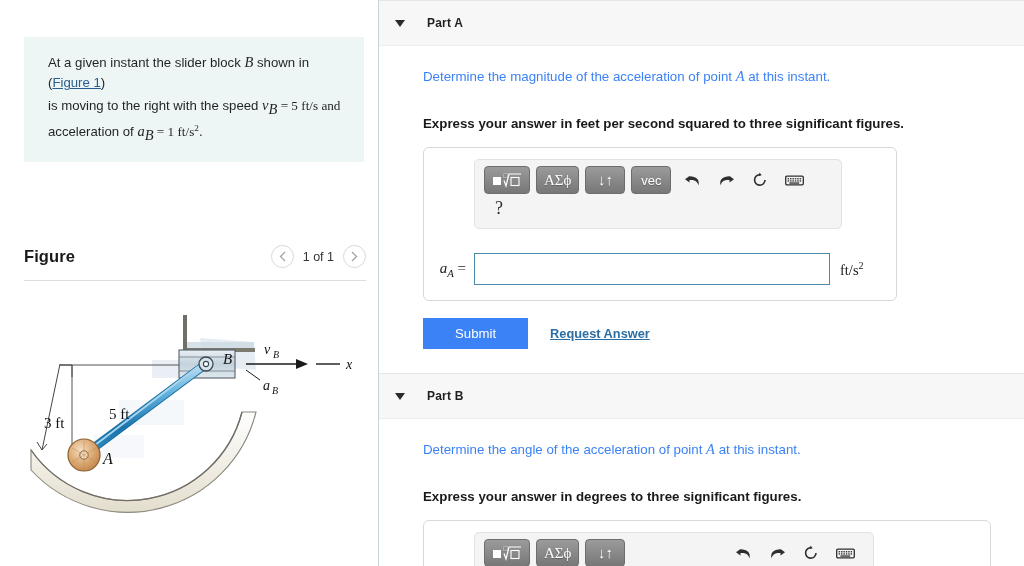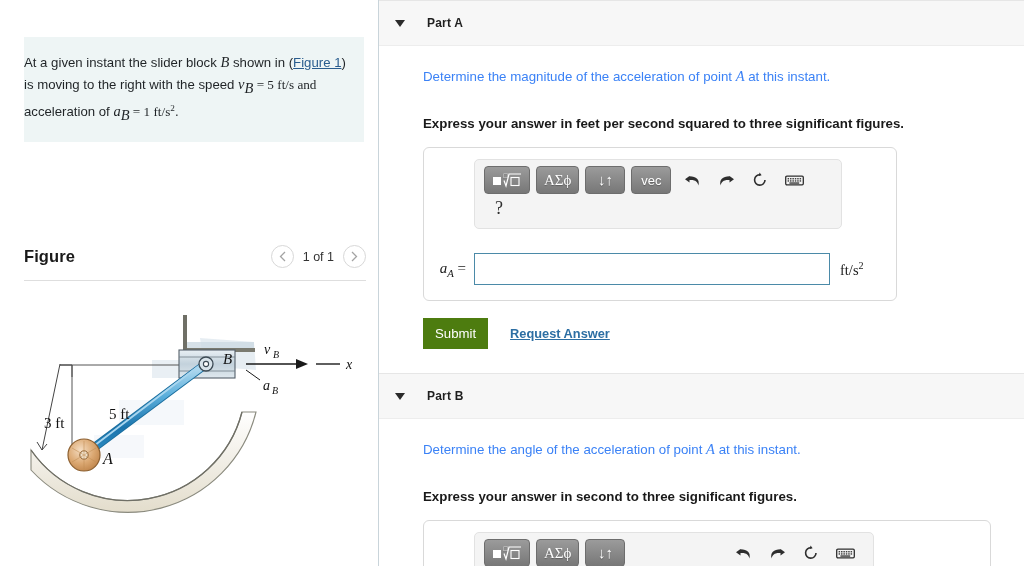--- a/index.html
+++ b/index.html
@@ -18,21 +18,21 @@
     width: 379px; height: 566px;
     border-right: 1px solid #c9d4da;
     position: relative;
     background: #fff;
     flex: 0 0 379px;
   }
   .problem-box {
     margin: 37px 14px 0 24px;
     background: #eef5f5;
     border: none;
-    padding: 14px 16px 16px 0;
+    padding: 14px 16px 16px 24px;
     font-size: 13.2px;
     line-height: 1.55;
     color: #1f2326;
   }
   .problem-box .ser { font-family: "Liberation Serif", serif; }
   .fig-link { color: #2a5d8f; text-decoration: underline; cursor: pointer; }
 
   .figure-header {
     position: absolute; left: 24px; top: 245px; width: 342px;
     display: flex; align-items: center; justify-content: space-between;
@@ -130,23 +130,23 @@
     height: 32px; border: 1px solid #4b8aa8; background: #fff;
     flex: 0 0 auto; width: 356px;
   }
   .ans-unit {
     padding-left: 10px; font-family: "Liberation Serif", serif;
     font-size: 14.5px; color: #1a1a1a; white-space: nowrap;
   }
 
   .actions { display: flex; align-items: center; margin-top: 17px; }
   .submit-btn {
-    background: #4d7c0f; color: #fff; border: none;
+    background: #3b82f6; color: #fff; border: none;
     font-size: 13.2px; font-family: "Liberation Sans", sans-serif;
-    padding: 8px 12px; cursor: pointer;
+    padding: 8px 32px; cursor: pointer;
   }
   .req-link {
     margin-left: 22px; color: #2c6ea3; font-size: 12.8px;
     font-weight: bold; text-decoration: underline; cursor: pointer;
   }
 
   sub { font-size: .72em; }
   sup { font-size: .7em; }
 </style>
 </head>
@@ -355,21 +355,21 @@
 
     <div class="part-block" style="margin-top:24px">
       <div class="part-header">
         <div class="caret"></div>
         <div class="part-label">Part B</div>
       </div>
       <div class="part-body">
         <div class="q-line">
           <span>Determine the angle of the acceleration of point </span><span class="ser">A</span><span> at this instant.</span>
         </div>
-        <div class="q-bold">Express your answer in second to three significant figures.</div>
+        <div class="q-bold">Express your answer in degrees to three significant figures.</div>
 
         <div class="answer-card wide">
           <div class="mtoolbar pb">
             <div class="mbtn">
               <svg width="30" height="18" viewBox="0 0 30 18">
                 <rect x="1" y="6" width="8" height="8" fill="#fff"></rect>
                 <text x="11.5" y="6.5" font-family="Liberation Serif, serif" font-size="7" fill="#fff">□</text>
                 <path d="M12 9.5 L14 15 L17 3 L29 3" fill="none" stroke="#fff" stroke-width="1.2"></path>
                 <rect x="19" y="6.5" width="8" height="8" fill="none" stroke="#fff" stroke-width="1.1"></rect>
               </svg>

